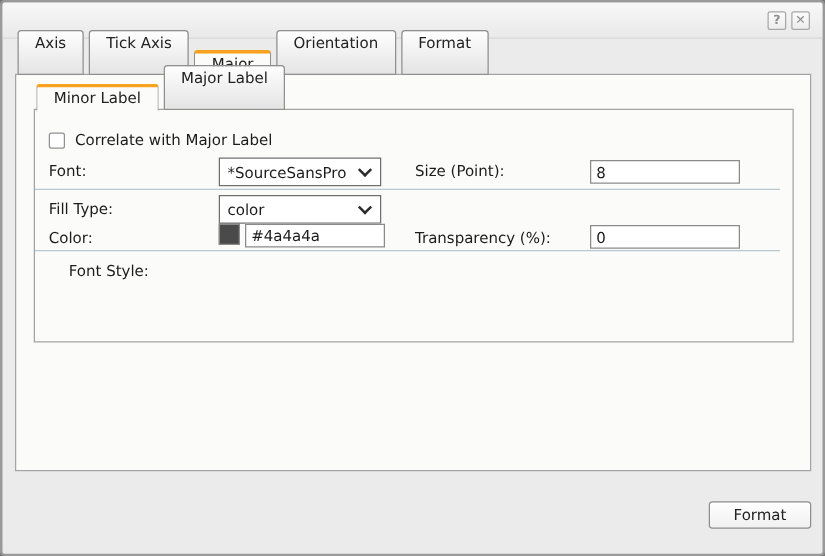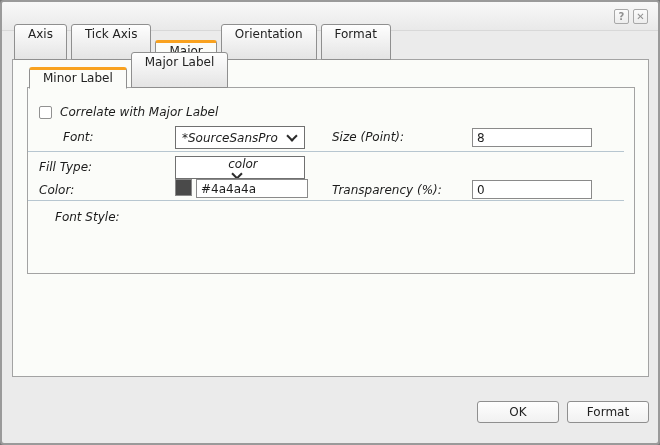--- a/index.html
+++ b/index.html
@@ -60,32 +60,32 @@
   .panel-outer {
     position: absolute; left: 10px; top: 57px; width: 637px; height: 318px;
     background: #fbfcf9; border: 1px solid #a3a3a3; z-index: 1;
   }
   .panel-inner {
     position: absolute; left: 25px; top: 85px; width: 608px; height: 187px;
     background: #fbfcf9; border: 1px solid #a3a3a3; z-index: 2;
   }
   
   .abs { position: absolute; z-index: 4; }
-  .lbl { white-space: nowrap; color: #1c1c1c; font-style: italic; }
+  .lbl { white-space: nowrap; color: #1c1c1c; }
   .checkbox {
     left: 37px; top: 104px; width: 13px; height: 13px;
     background: #fff; border: 1px solid #919191; border-radius: 2px; cursor: pointer;
   }
   .ddl {
     width: 130px; height: 23px; background: #fff;
     border: 1px solid #707070; cursor: pointer;
     display: flex; align-items: center; overflow: hidden;
   }
   .ddl .txt {
-    flex: 1; padding-left: 6px; white-space: nowrap; overflow: hidden; font-style: italic;
+    flex: 1; padding-left: 6px; white-space: nowrap; overflow: hidden;
   }
   .chev {
     flex: 0 0 auto; width: 8px; height: 8px; margin: -3px 8px 0 2px;
     border-right: 2px solid #2b2b2b; border-bottom: 2px solid #2b2b2b;
     transform: rotate(45deg);
   }
   input.txtbox {
     height: 19px; background: #fff; border: 1px solid #8a8a8a;
     padding: 0 4px; font: 12px "DejaVu Sans", "Liberation Sans", sans-serif;
     color: #1c1c1c;
@@ -127,42 +127,41 @@
   <div class="tabstrip sub">
     <div class="tab selected">Minor Label</div>
     <div class="tab">Major Label</div>
   </div>
 
   <div class="panel-inner"></div>
 
   <div class="abs checkbox"></div>
   <div class="abs lbl" style="left:58px; top:103px;">Correlate with Major Label</div>
 
-  <div class="abs lbl" style="left:37px; top:128px;margin-left:24px;">Font:</div>
+  <div class="abs lbl" style="left:37px; top:128px;">Font:</div>
   <div class="abs ddl" style="left:173px; top:124px;">
     <span class="txt">*SourceSansPro</span>
     <span class="chev"></span>
   </div>
   <div class="abs lbl" style="left:330px; top:128px;">Size (Point):</div>
   <input class="abs txtbox" style="left: 470px; top: 126px; width: 120px;" value="8">
 
   <div class="abs sep" style="top:149px;"></div>
 
   <div class="abs lbl" style="left:37px; top:158px;">Fill Type:</div>
-  <div class="abs ddl" style="left:173px; top:154px;flex-direction:column;">
+  <div class="abs ddl" style="left:173px; top:154px;">
     <span class="txt">color</span>
     <span class="chev"></span>
   </div>
 
   <div class="abs lbl" style="left:37px; top:181px;">Color:</div>
   <div class="abs swatch" style="background: rgb(74, 74, 74);"></div>
   <input class="abs txtbox" style="left: 194px; top: 177px; width: 112px;" value="#4a4a4a">
   <div class="abs lbl" style="left:330px; top:181px;">Transparency (%):</div>
   <input class="abs txtbox" style="left: 470px; top: 178px; width: 120px;" value="0">
 
   <div class="abs sep" style="top:198px;"></div>
 
   <div class="abs lbl" style="left:37px; top:208px;margin-left:16px;">Font Style:</div>
 
-  <div class="abs btn" style="left:475px; top:399px;">OK</div>
   <div class="abs btn" style="left:565px; top:399px;">Format</div>
 
 </div>
 
 </body></html>

